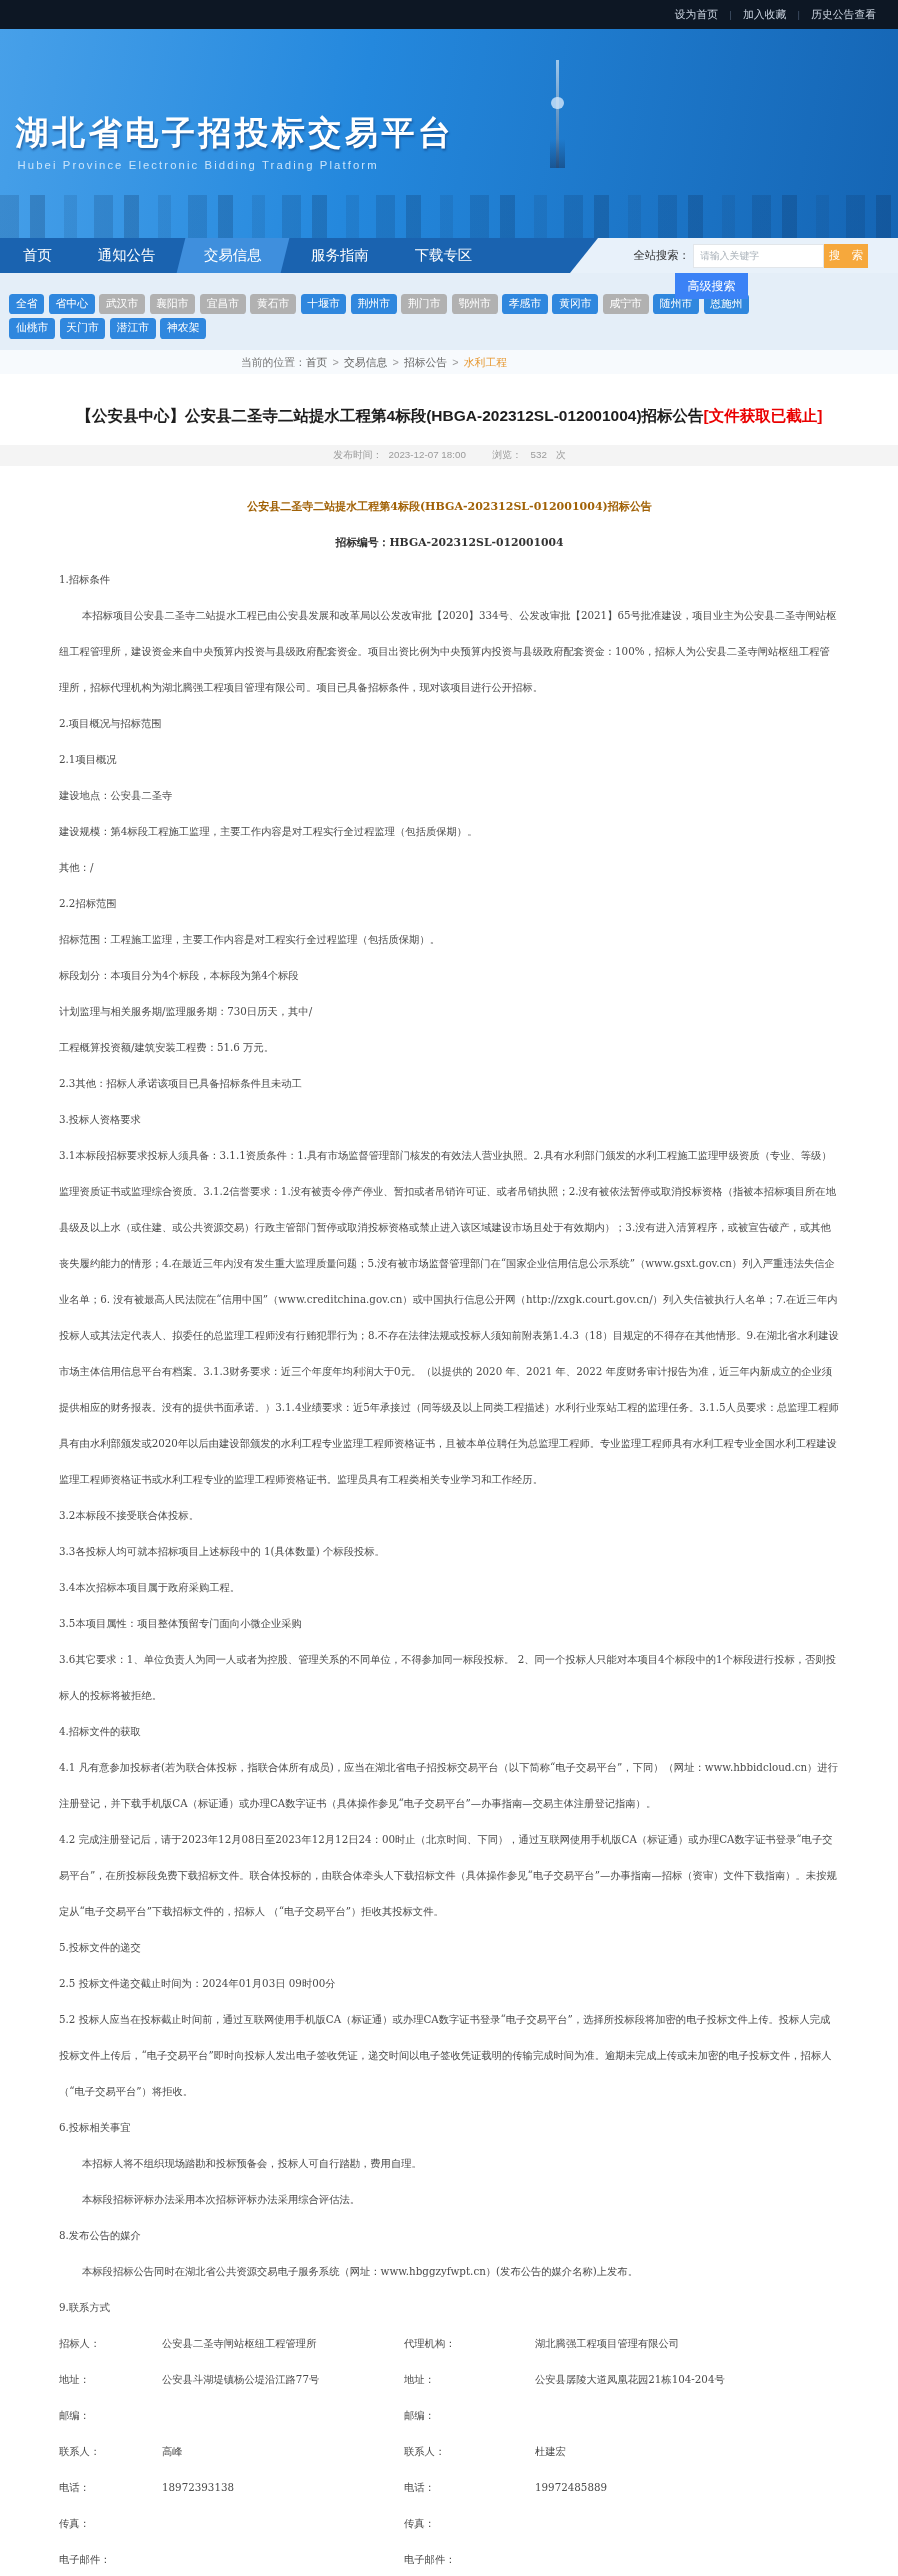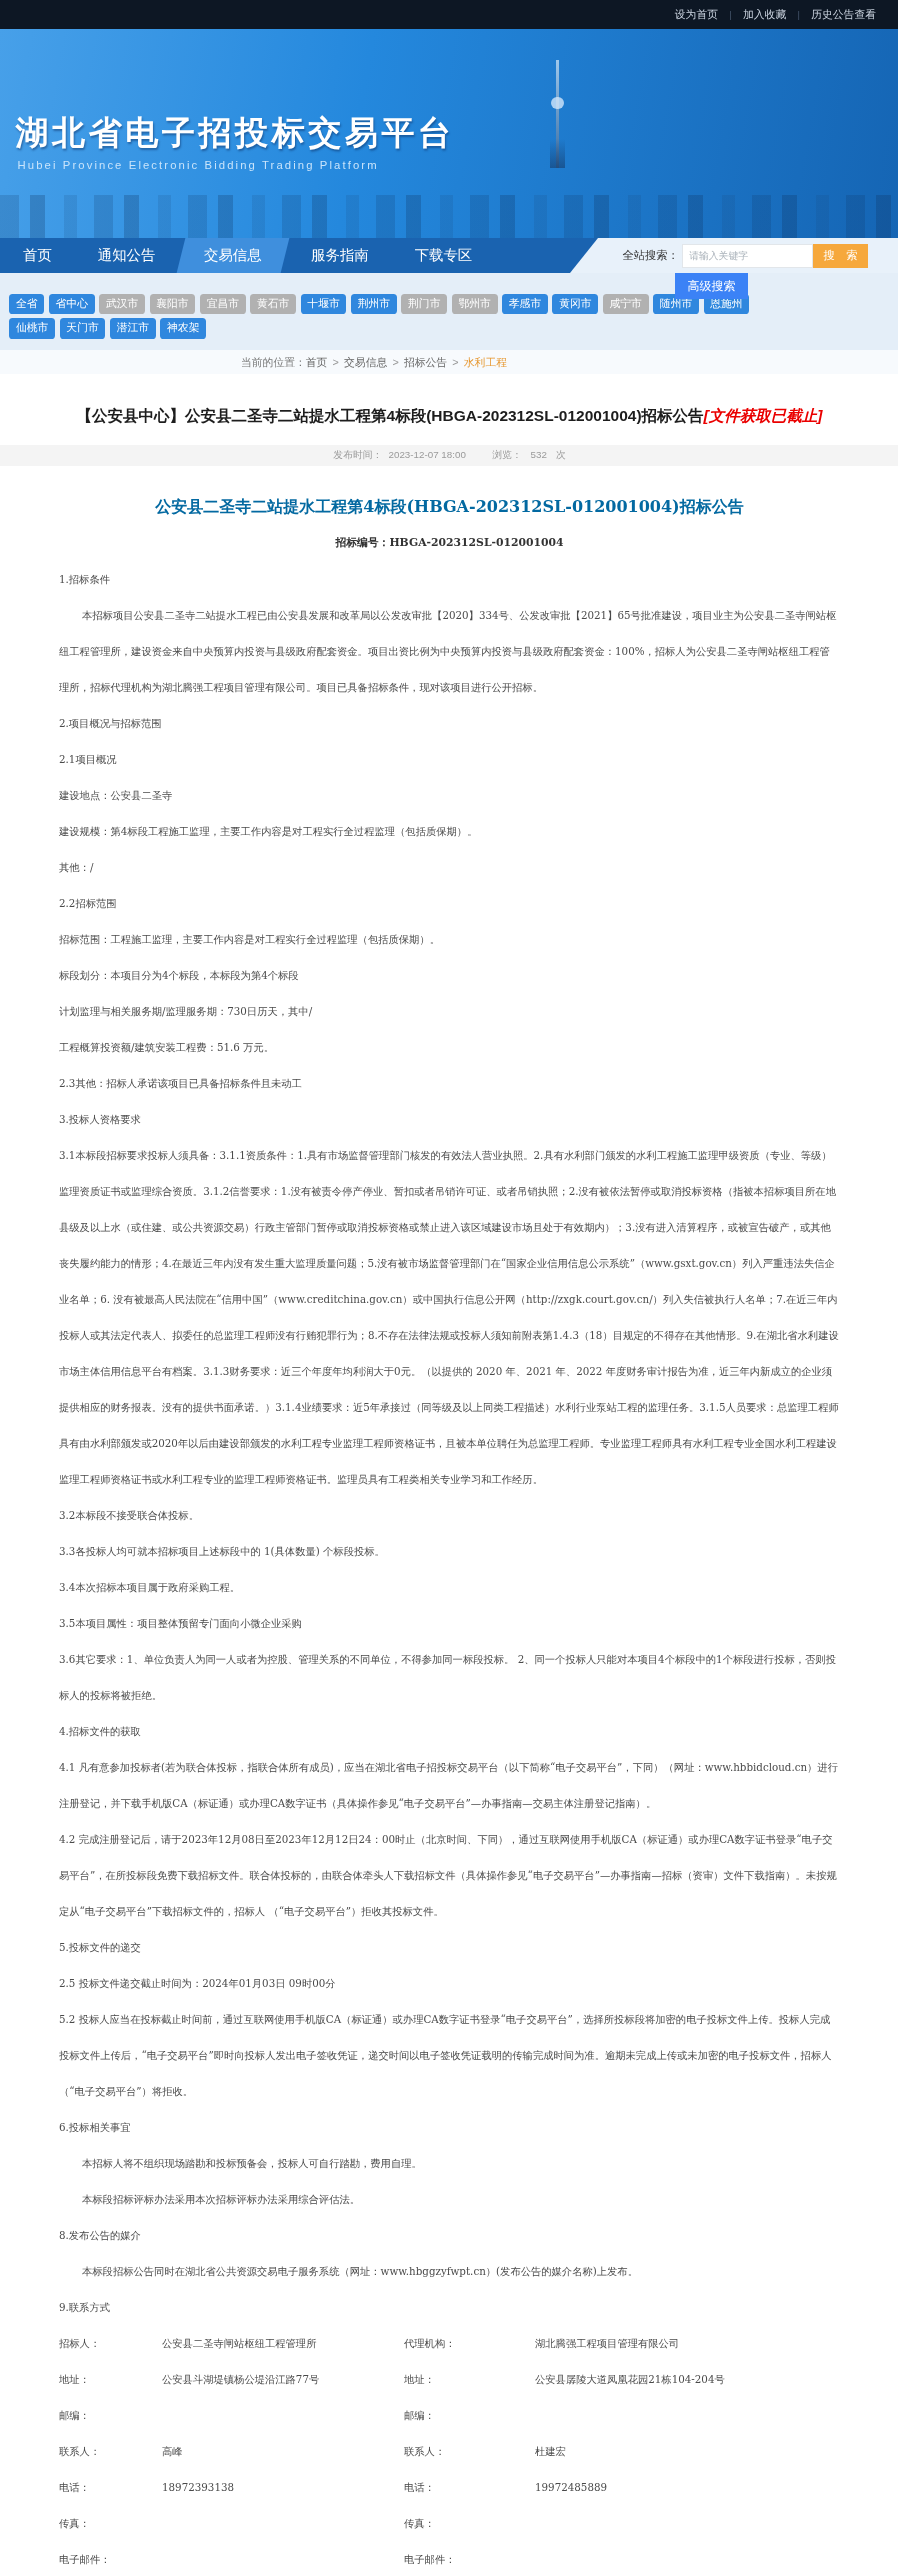--- a/index.html
+++ b/index.html
@@ -31,21 +31,21 @@
   .navwrap { position:relative; height:35px; background:#e8f1fa; }
   .navblue { position:absolute; left:0; top:0; height:35px; width:598px; background:#1a63b0;
     clip-path:polygon(0 0,100% 0,calc(100% - 28px) 100%,0 100%); display:flex; align-items:stretch; }
   .nav-item { color:#fff; font-size:14.4px; display:flex; align-items:center; padding:0 23px; cursor:pointer; position:relative; }
   .nav-item.active { background:#3f8fdd; transform:skewX(-14deg); margin:0 3.1px; }
   .nav-item.active .lbl { display:inline-block; transform:skewX(14deg); }
   .searchzone { position:absolute; right:0; top:0; height:35px; display:flex; align-items:center; padding-right:31px; }
   .search-label { font-size:11.3px; color:#333; margin-right:3.1px; }
   .search-input { width:131px; height:24px; background:#fff; border:0.5px solid #e2e6ea; font-size:9.8px; padding:0 6.2px; color:#444; outline:none; font-family:inherit; }
   .search-input::placeholder { color:#aab2ba; }
-  .search-btn { width:55px; height:24px; background:#f6a83c; color:#fff; font-size:11.3px; letter-spacing:4.1px; padding-left:4.1px;
+  .search-btn { width:44px; height:24px; background:#f6a83c; color:#fff; font-size:11.3px; letter-spacing:4.1px; padding-left:4.1px;
     border:none; cursor:pointer; font-family:inherit; }
   .adv-btn { position:absolute; top:35px; right:151px; width:73px; height:26px; background:#3b82f6; color:#fff;
     font-size:12px; border:none; cursor:pointer; z-index:5; font-family:inherit; }
 
   
   .subheader { background:#e4eef8; padding:20.6px 0 7.2px 9.3px; position:relative; }
   .region-row { display:flex; flex-wrap:nowrap; margin-bottom:4.6px; }
   .region-btn { display:inline-block; color:#fff; font-size:10.8px; padding:3.1px 6.7px; border-radius:3.6px; margin-right:4.6px;
     cursor:pointer; white-space:nowrap; }
   .region-btn.blue { background:#2f87de; }
@@ -53,30 +53,30 @@
 
   
   .breadcrumb { background:#f7fafd; height:24px; line-height:24px; font-size:10.8px; color:#777; padding-left:241px; }
   .breadcrumb .bc-item { color:#666; cursor:pointer; }
   .breadcrumb .bc-sep { color:#999; margin:0 5.2px; }
   .breadcrumb .bc-current { color:#e6972f; }
 
   
   .article-head { background:#fff; text-align:center; padding:27px 36px 13.4px; }
   .article-head h1 { font-size:15.5px; color:#1d1d1d; font-weight:bold; line-height:1.95; }
-  .article-head .alert { color:#ea0000;font-style:italic; }
+  .article-head .alert { color:#ea0000; }
   .meta-strip { background:#f4f4f4; height:20.6px; line-height:20.6px; text-align:center; font-size:9.8px; color:#9a9a9a; }
   .meta-strip span { margin:0 3.1px; }
 
   
   .doc { background:#fff; padding:23px 59px 155px; font-family:"DejaVu Serif","Liberation Serif",serif;
     color:#4a4a4a; font-size:10.3px; }
   .doc p { line-height:36px; margin:0; word-break:break-all; }
   .doc p.indent { text-indent:23px; }
-  .doc .doc-title { text-align:center; font-size:16px; font-weight:bold; color:#0369a1; }
+  .doc .doc-title { text-align:center; font-size:11px; font-weight:bold; color:#a16207; }
   .doc .doc-no { text-align:center; font-size:10.8px; font-weight:bold; color:#333; }
   .contact-grid { display:grid; grid-template-columns:103px 242px 131px 1fr; font-size:10.3px; line-height:36px; }
   .contact-grid span { white-space:nowrap; overflow:hidden; }
 </style>
 </head>
 <body>
 
 <div class="topbar">
   <span id="topbar-links"><span class="tlink">设为首页</span><span class="tsep">|</span><span class="tlink">加入收藏</span><span class="tsep">|</span><span class="tlink">历史公告查看</span></span>
 </div>

